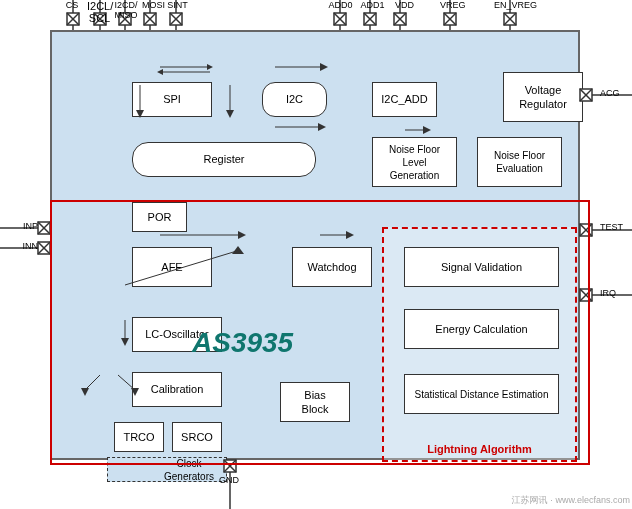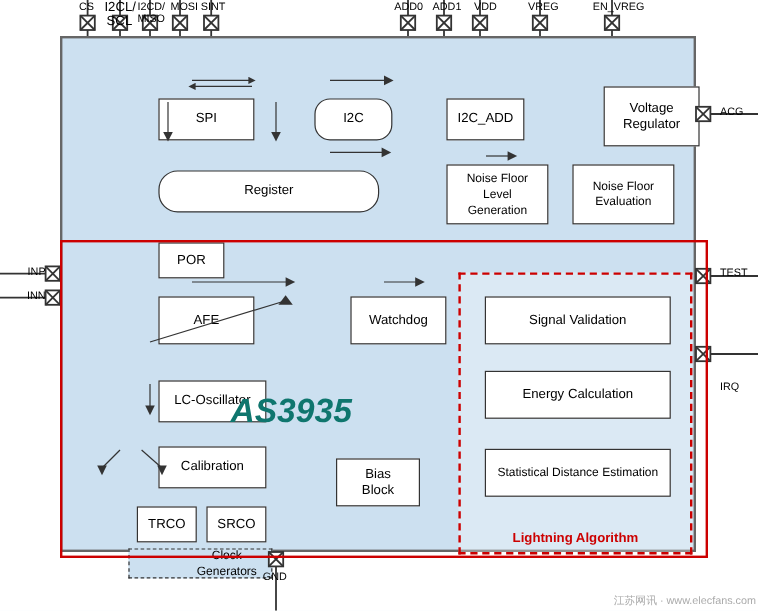--- a/index.html
+++ b/index.html
@@ -354,21 +354,21 @@
   <div style="position:absolute;left:165px;top:0px;font-size:9px;text-align:center;width:25px"><span>SINT</span></div>
 
   <div style="position:absolute;left:328px;top:0px;font-size:9px;text-align:center;width:25px"><span>ADD0</span></div>
   <div style="position:absolute;left:360px;top:0px;font-size:9px;text-align:center;width:25px"><span>ADD1</span></div>
   <div style="position:absolute;left:392px;top:0px;font-size:9px;text-align:center;width:25px"><span>VDD</span></div>
   <div style="position:absolute;left:440px;top:0px;font-size:9px;text-align:center;width:25px"><span>VREG</span></div>
   <div style="position:absolute;left:494px;top:0px;font-size:9px;text-align:center;width:35px"><span>EN_VREG</span></div>
 
   <div style="position:absolute;left:600px;top:88px;font-size:9px;"><span>ACG</span></div>
   <div style="position:absolute;left:600px;top:222px;font-size:9px;"><span>TEST</span></div>
-  <div style="position:absolute;left:600px;top:288px;font-size:9px;margin-top:29px;"><span>IRQ</span></div>
+  <div style="position:absolute;left:600px;top:288px;font-size:9px;"><span>IRQ</span></div>
 
   <div style="position:absolute;left:0px;top:221px;font-size:9px;width:38px;text-align:right"><span>INP</span></div>
   <div style="position:absolute;left:0px;top:241px;font-size:9px;width:38px;text-align:right"><span>INN</span></div>
 
   <div style="position:absolute;left:214px;top:475px;font-size:9px;text-align:center;width:30px"><span>GND</span></div>
 
   <div class="watermark">
     <span>江苏网讯 · www.elecfans.com</span>
   </div>
 

